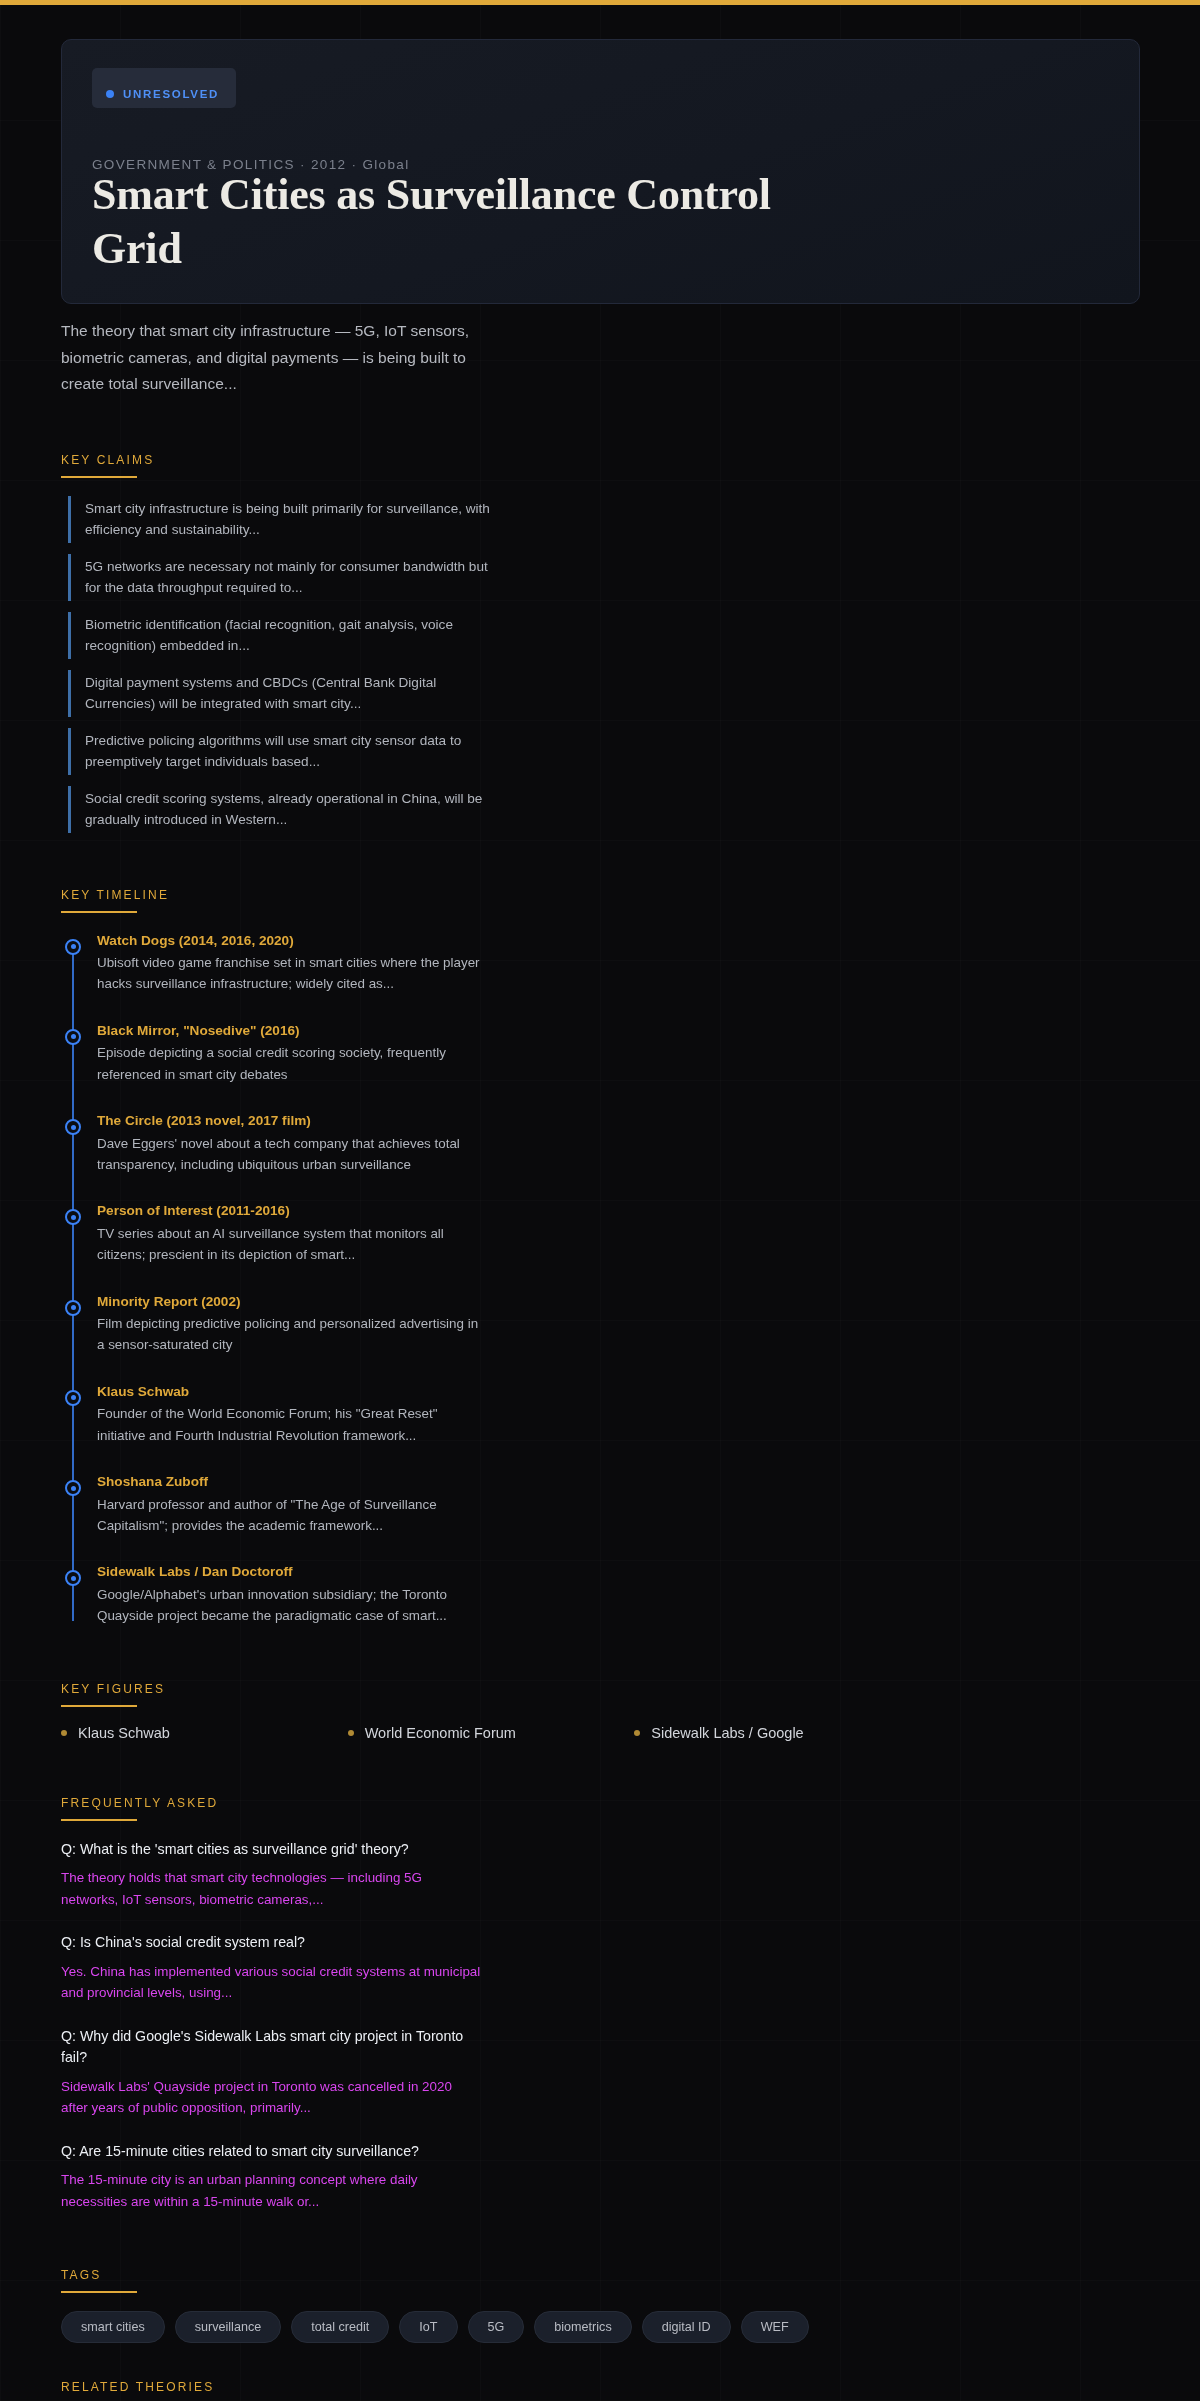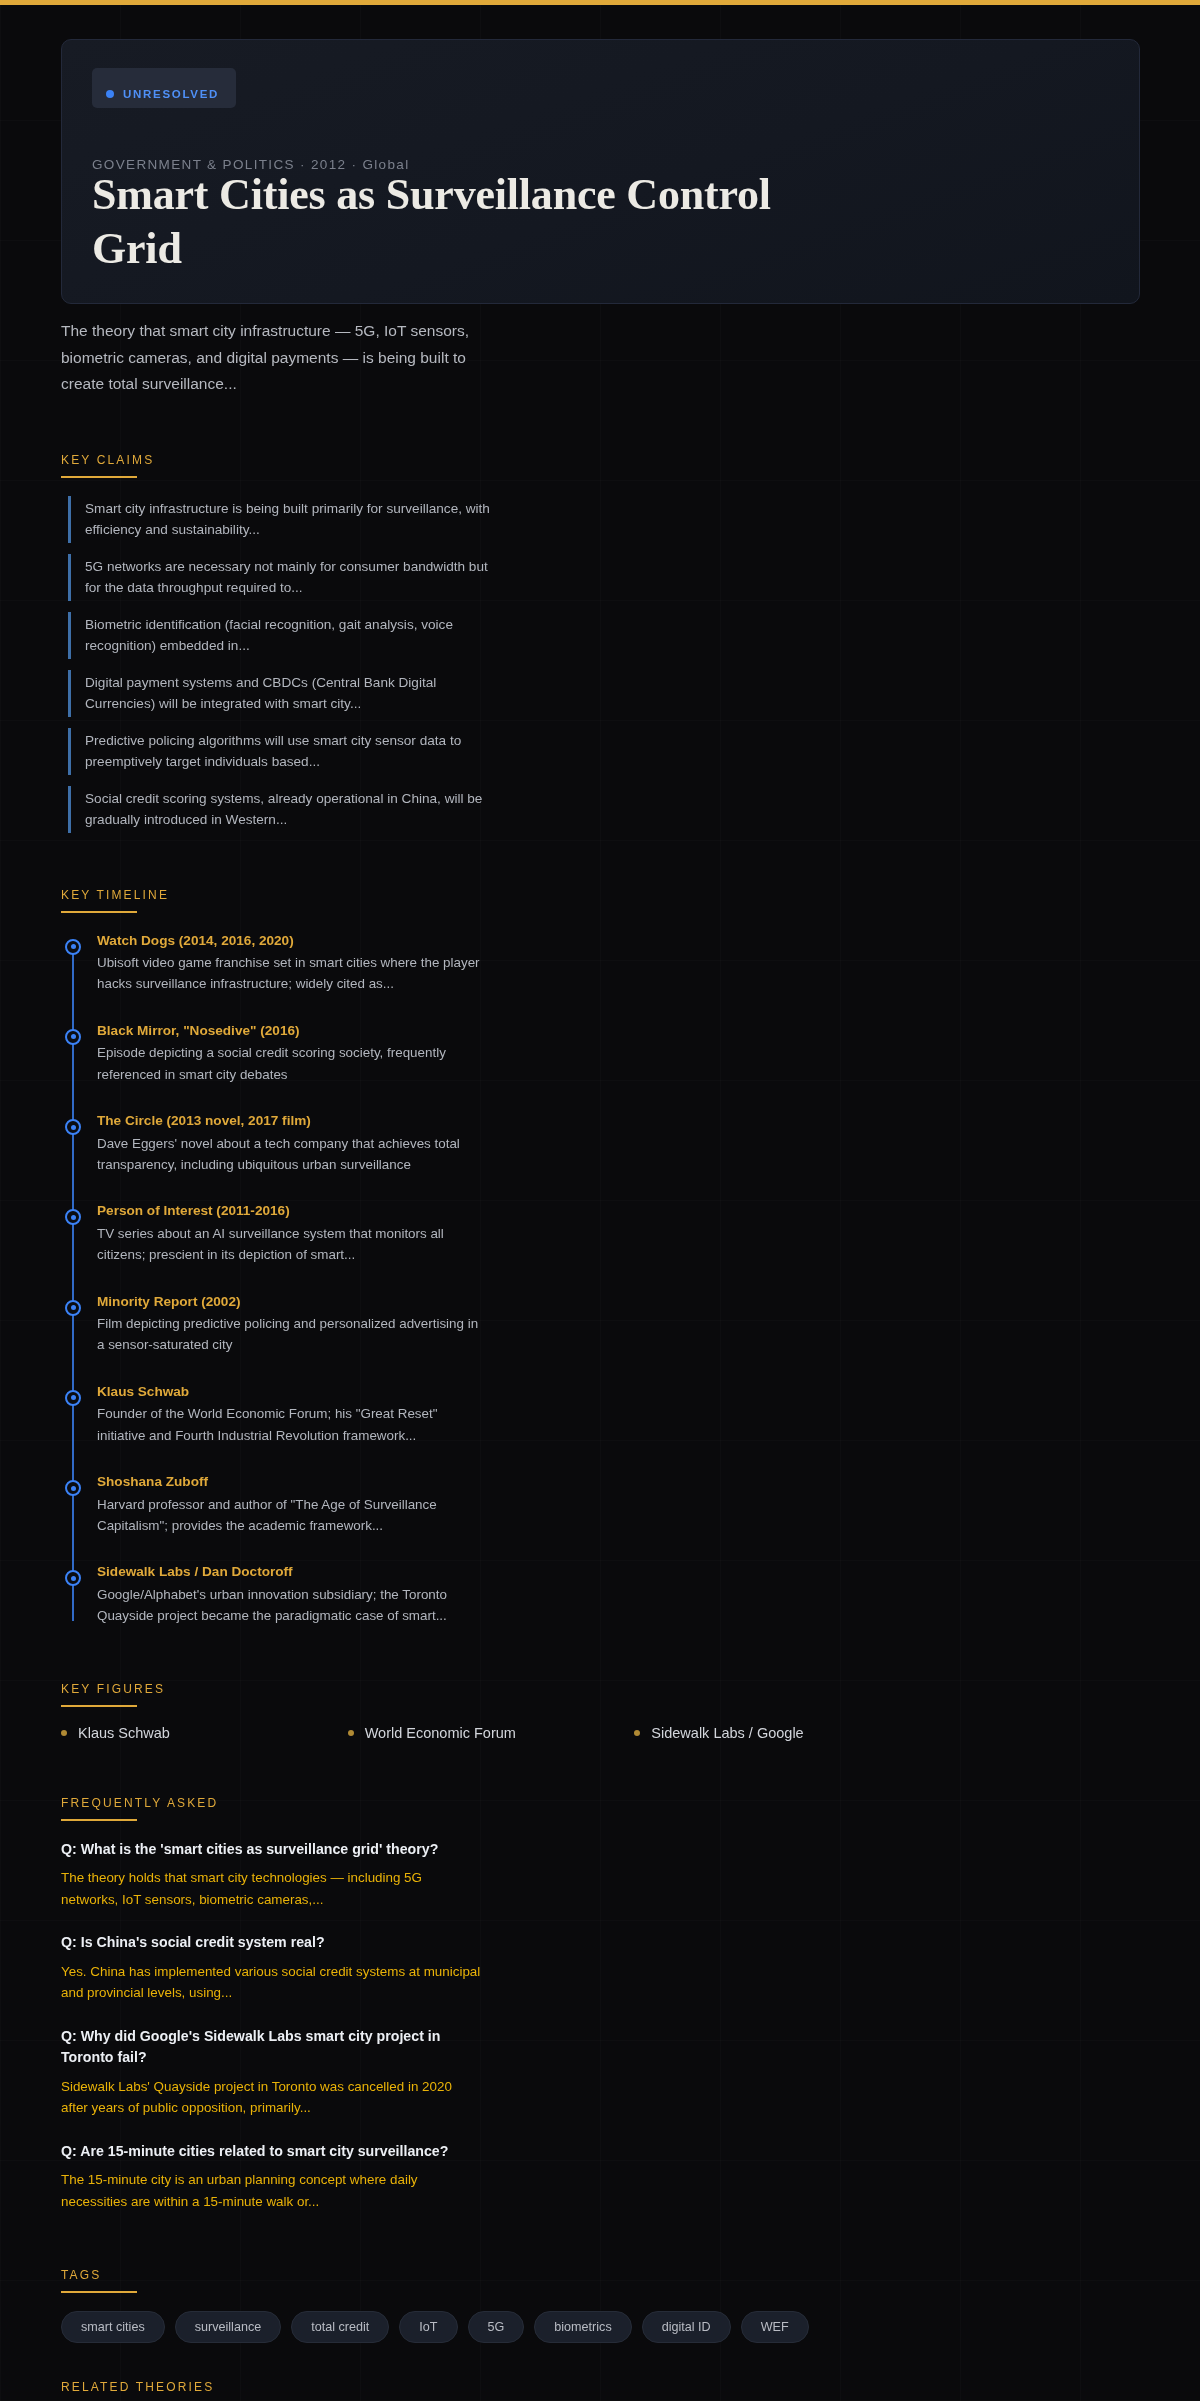--- a/index.html
+++ b/index.html
@@ -90,22 +90,22 @@
   .tl-title{ font-size:13.6px; font-weight:700; color:#e0a93a; line-height:1.5; }
   .tl-desc{ font-size:13.4px; line-height:1.6; color:#b2b6be; width:390px; margin-top:1px;}
 
   
   .figures{ display:grid; grid-template-columns:repeat(3,1fr); gap:14px 0; width:860px;}
   .fig{ display:flex; align-items:center; gap:11px; font-size:14.5px; color:#d3d6dc; }
   .fig .fdot{ width:6px;height:6px;border-radius:50%;background:#b08a34; display:block;}
 
   
   .faq-item{ margin-bottom:22px; width:420px; }
-  .faq-q{ font-size:14.2px; font-weight:700; color:#eceff4; line-height:1.5; margin-bottom:7px;}
-  .faq-a{ font-size:13.4px; line-height:1.62; color:#eab308; }
+  .faq-q{ font-size:14.2px; font-weight:400; color:#eceff4; line-height:1.5; margin-bottom:7px;}
+  .faq-a{ font-size:13.4px; line-height:1.62; color:#d946ef; }
 
   
   .tags{ display:flex; flex-wrap:wrap; gap:10px; }
   .tag{
     background:#1b202b; border:1px solid #262c38; border-radius:18px;
     padding:8px 19px; font-size:12.6px; color:#b9bcc4;
   }
 </style>
 </head>
 <body>

